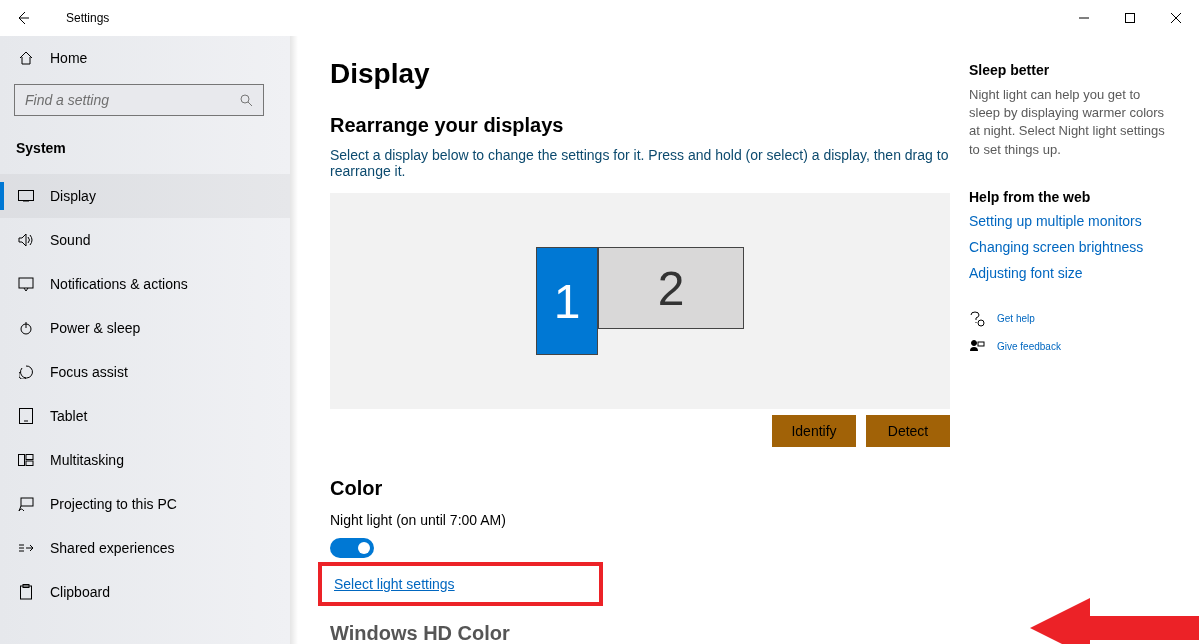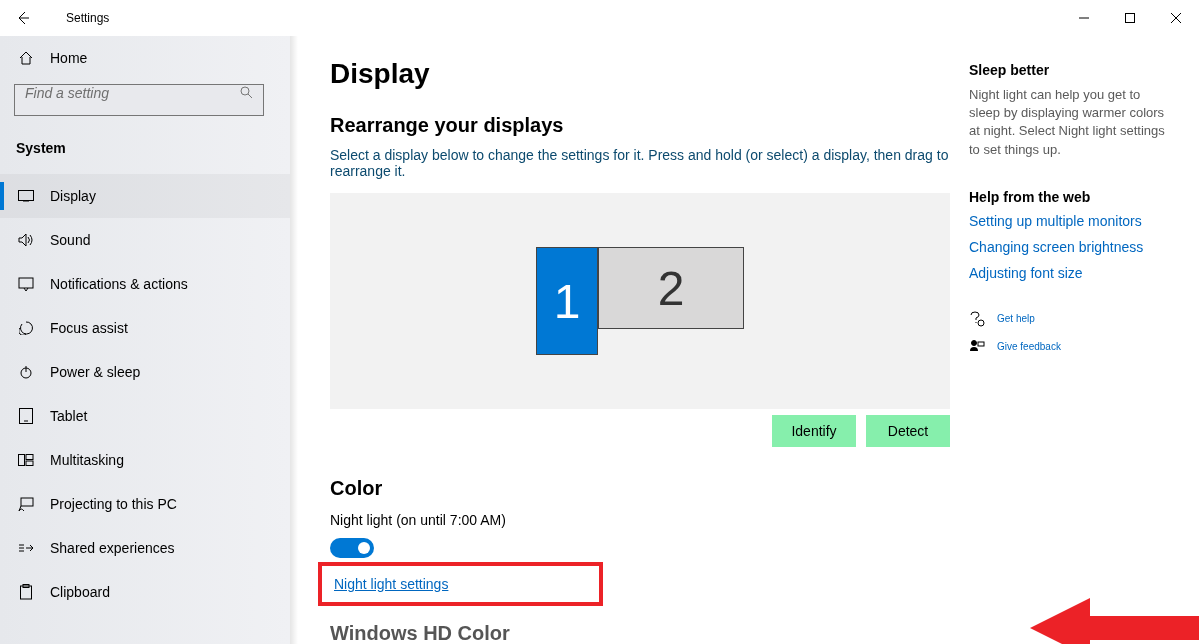--- a/index.html
+++ b/index.html
@@ -39,21 +39,21 @@
     width:8px;
     background: linear-gradient(to right, rgba(0,0,0,0.10), rgba(0,0,0,0));
   }
   .home-row { display:flex; align-items:center; gap:16px; padding: 14px 16px 14px 18px; font-size:14px;}
   .home-row .icon { width:16px; height:16px;}
   .search-wrap { padding: 4px 14px 8px 14px;}
   .search-box {
     width: 250px; height:32px;
     border: 1px solid #767676;
     background: #e8e9ed;
-    display:flex; align-items:flex-start; justify-content:space-between;
+    display:flex; align-items:center; justify-content:space-between;
     padding: 0 10px;
     color:#6f6f6f;
     font-style: italic;
     font-size:14px;
   }
   .search-box span { font-style: italic;}
   .section-label { font-weight:600; padding: 16px 16px 18px 16px; font-size:14px;}
   .nav-item { display:flex; align-items:center; gap:16px; height:44px; padding-left:18px; font-size:14px; position:relative;}
   .nav-item .icon { width:16px; height:16px; display:flex; align-items:center; justify-content:center;}
   .nav-item.active::before {
@@ -80,21 +80,21 @@
     width:620px; height:216px;
     background:#f2f2f2;
     display:flex; align-items:center; justify-content:center;
     gap:0;
     margin-bottom:6px;
   }
   .mon { border:1px solid #444; display:flex; align-items:center; justify-content:center;}
   .mon1 { width:62px; height:108px; background:#0078d4; color:#fff; font-size:48px; font-weight:300;}
   .mon2 { width:146px; height:82px; background:#d9d8d8; color:#333; font-size:48px; font-weight:300; margin-top:-26px;}
   .btn-row { display:flex; justify-content:flex-end; gap:10px; width:620px; margin-bottom:30px;}
-  .win-button { width:84px; height:32px; background:#86efac; border:none; font-size:14px;}
+  .win-button { width:84px; height:32px; background:#a16207; border:none; font-size:14px;}
   .section-color { margin-top:6px;}
   .night-status { font-size:14px; margin:12px 0 10px 0;}
   .toggle-row { display:flex; align-items:center; gap:12px; margin-bottom:12px;}
   .toggle {
     width:44px; height:20px; border-radius:10px;
     background:#0078d4; position:relative;
   }
   .toggle::after {
     content:""; position:absolute;
     width:12px; height:12px; border-radius:50%;
@@ -201,33 +201,33 @@
           <svg width="16" height="14" viewBox="0 0 16 14">
             <rect x="1" y="1" width="14" height="10" stroke="#000" fill="none"></rect>
             <path d="M6 11 L8 14 L10 11" stroke="#000" fill="none"></path>
           </svg>
         </span>
       <span>Notifications &amp; actions</span>
     </div>
     <div class="nav-item">
       <span class="icon">
           <svg width="14" height="14" viewBox="0 0 14 14">
-            <path d="M7 1 A6 6 0 1 1 3 3 M1 7 A4 4 0 0 0 7 13" stroke="#000" fill="none"></path>
-          </svg>
-        </span>
-      <span>Focus assist</span>
-    </div>
-    <div class="nav-item">
-      <span class="icon">
-          <svg width="14" height="14" viewBox="0 0 14 14">
             <circle cx="7" cy="8" r="5" stroke="#000" fill="none"></circle>
             <line x1="7" y1="1" x2="7" y2="7" stroke="#000"></line>
           </svg>
         </span>
       <span>Power &amp; sleep</span>
+    </div>
+    <div class="nav-item">
+      <span class="icon">
+          <svg width="14" height="14" viewBox="0 0 14 14">
+            <path d="M7 1 A6 6 0 1 1 3 3 M1 7 A4 4 0 0 0 7 13" stroke="#000" fill="none"></path>
+          </svg>
+        </span>
+      <span>Focus assist</span>
     </div>
     <div class="nav-item">
       <span class="icon">
           <svg width="14" height="16" viewBox="0 0 14 16">
             <rect x="0.5" y="0.5" width="13" height="15" stroke="#000" fill="none"></rect>
             <line x1="5" y1="13" x2="9" y2="13" stroke="#000"></line>
           </svg>
         </span>
       <span>Tablet</span>
     </div>
@@ -283,21 +283,21 @@
         <button class="win-button">Detect</button>
       </div>
 
       <div class="section-color">
         <h2 class="sub">Color</h2>
         <div class="night-status">Night light (on until 7:00 AM)</div>
         <div class="toggle-row">
           <div class="toggle"></div>
         </div>
         <div class="link-wrap-highlight">
-          <a href="#" class="link">Night light settings</a>
+          <a href="#" class="link">Select light settings</a>
         </div>
         <div class="hd-color">Windows HD Color</div>
       </div>
     </div>
 
     <div class="content-aside">
       <div class="aside-title">Sleep better</div>
       <div class="aside-text">Night light can help you get to sleep by displaying warmer colors at night. Select Night light settings to set things up.</div>
 
       <div class="aside-title">Help from the web</div>

